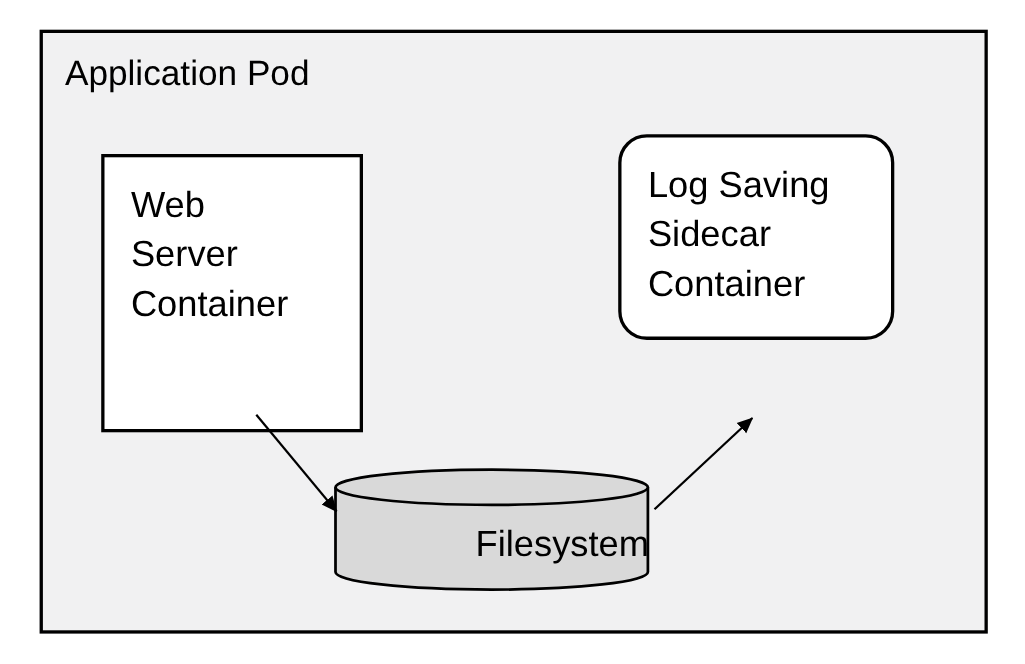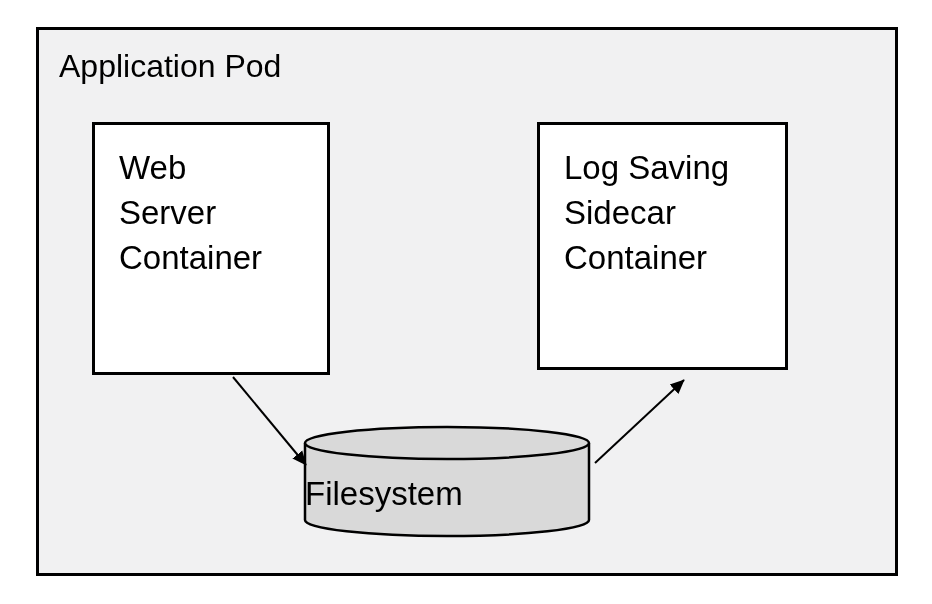--- a/index.html
+++ b/index.html
@@ -25,41 +25,41 @@
     left: 59px; top: 45px;
     font-size: 32px;
     line-height: 42px;
     color: #000000;
   }
   .node {
     position: absolute;
     background: #ffffff;
     border: 3px solid #000000;
   }
-  .node-web     { left: 92px;  top: 122px; width: 238px; height: 253px; }
-  .node-sidecar { left: 537px; top: 122px; width: 251px; height: 248px; }
+  .node-web     { left: 92px;  top: 140px; width: 238px; height: 253px; }
+  .node-sidecar { left: 562px; top: 122px; width: 251px; height: 187px; border-radius: 26px; }
   .node-label {
     position: absolute;
     left: 24px; top: 20px;
     font-size: 33px;
     line-height: 45px;
     white-space: pre-line;
     color: #000000;
   }
   .svg-layer {
     position: absolute;
     left: 0; top: 0;
     width: 932px; height: 604px;
     pointer-events: none;
   }
   .fs-label {
     position: absolute;
     left: 305px; top: 474px;
     width: 285px;
-    text-align: left;
+    text-align: right;
     font-size: 33px;
     line-height: 40px;
     color: #000000;
   }
 </style>
 </head>
 <body>
 
 <div class="canvas">
 

